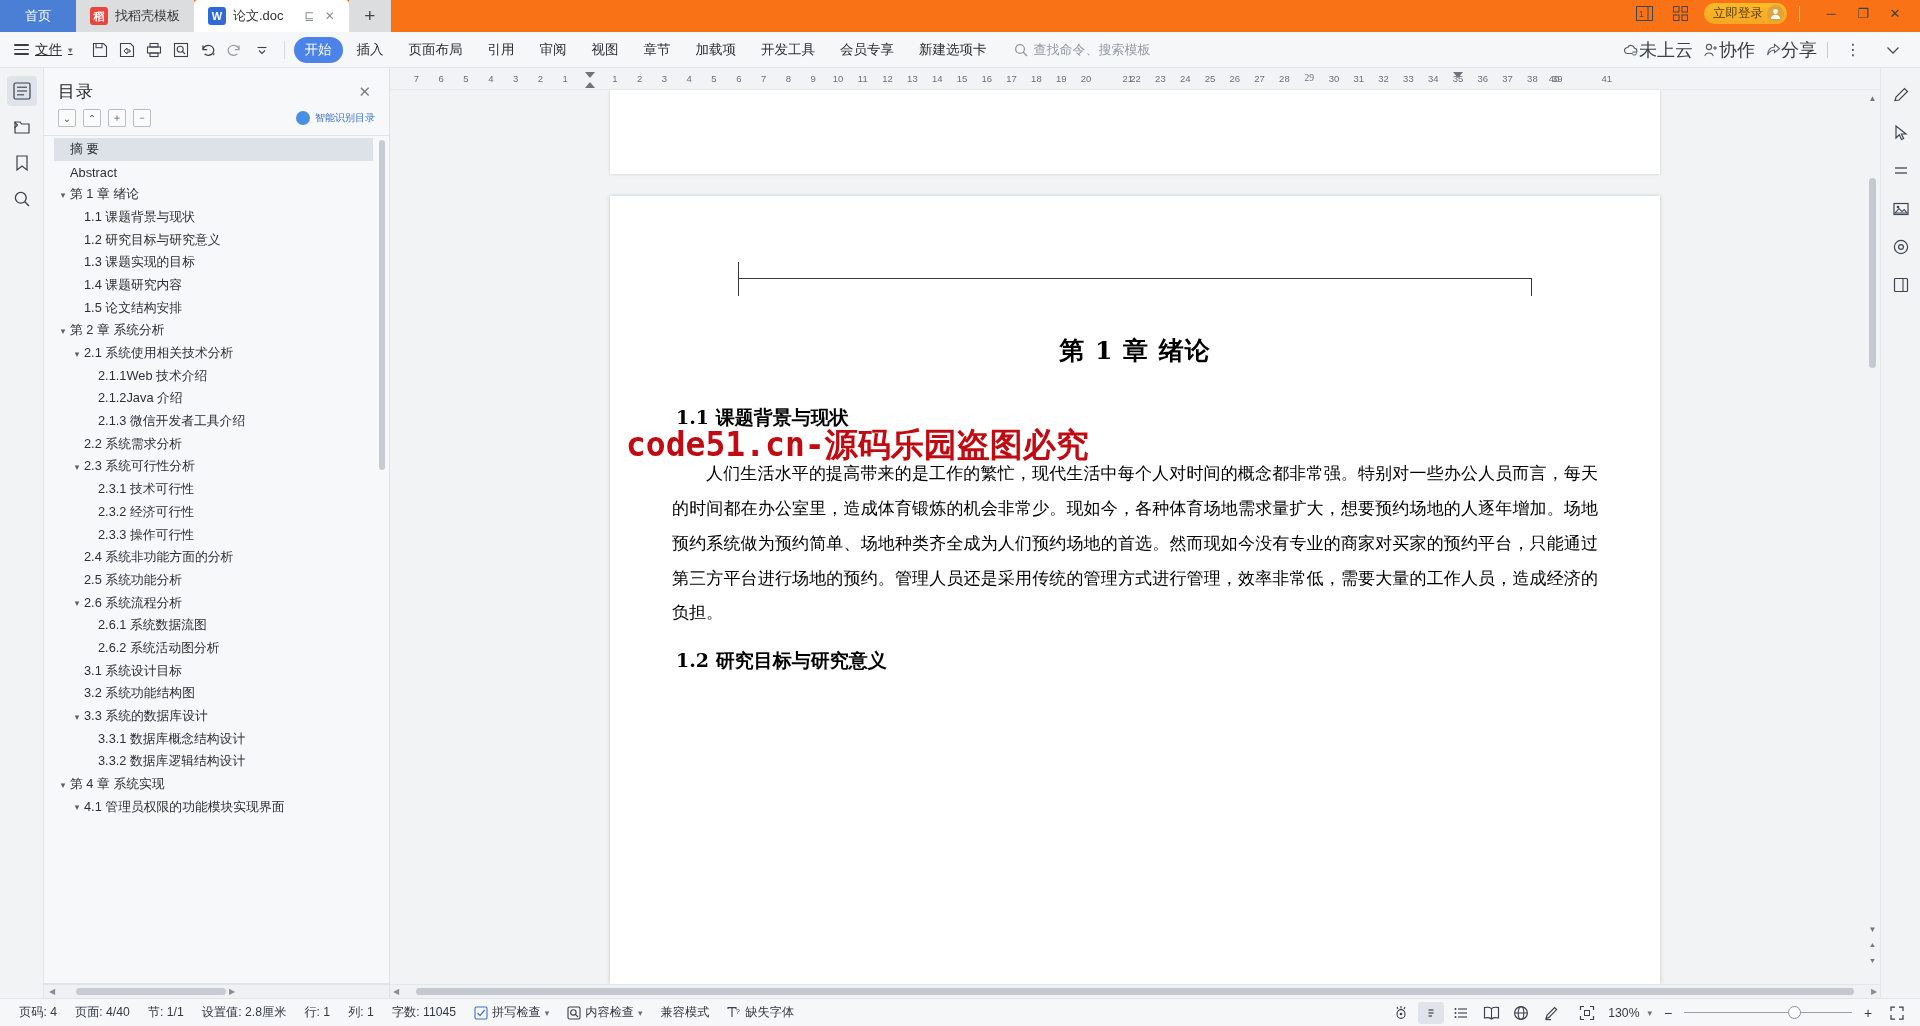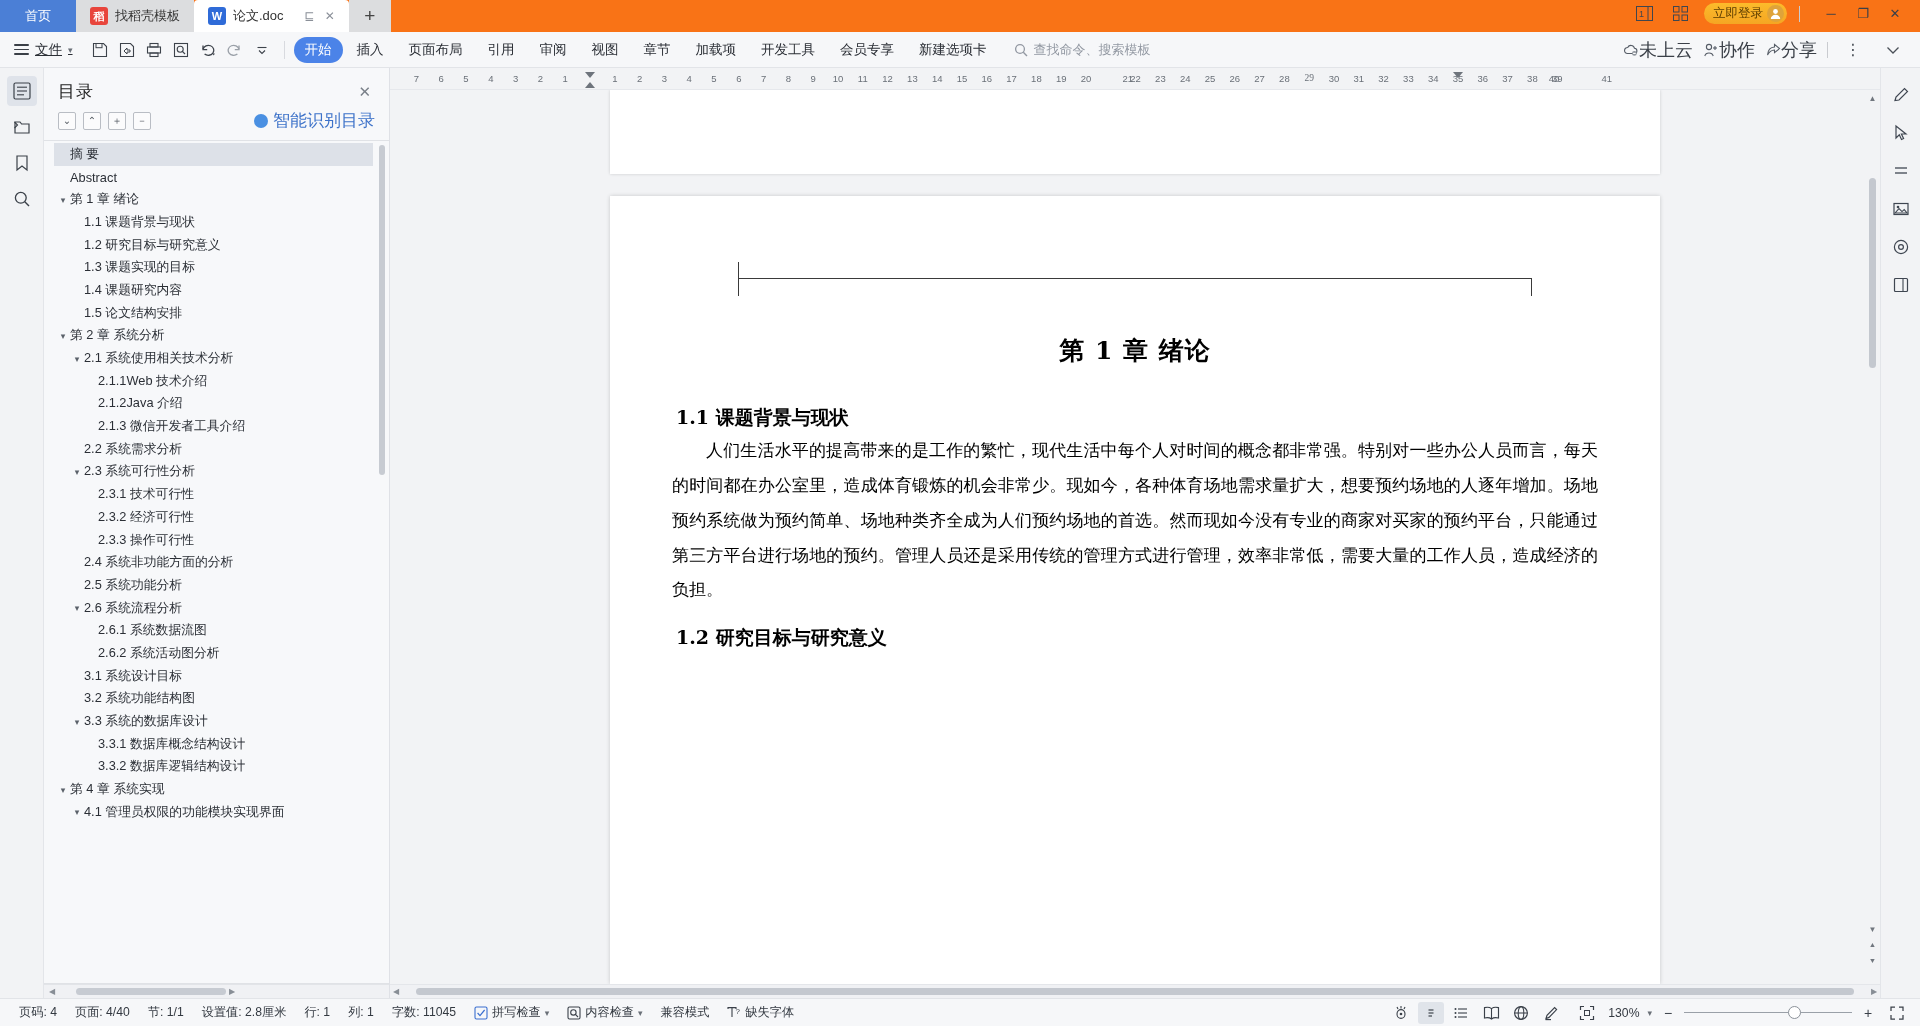--- a/index.html
+++ b/index.html
@@ -78,21 +78,21 @@
   .toc {
     width: 346px; background:#f7f8fa; border-right:1px solid #dfe1e6; display:flex; flex-direction:column;
     position:relative;
   }
   .toc-head { padding:12px 14px 4px 14px; display:flex; align-items:center; }
   .toc-title { font-size:17px; color:#222; letter-spacing:1px;}
   .toc-close { margin-left:auto; color:#7a8089; font-size:15px; cursor:pointer; padding:2px 4px;}
   .toc-tools { display:flex; align-items:center; gap:7px; padding:2px 14px 8px 14px;}
   .tool-sq { width:18px; height:18px; border:1px solid #b9bdc4; border-radius:2px; display:flex; align-items:center; justify-content:center;
     font-size:10px; color:#555b63; background:#fbfbfc; cursor:pointer;}
-  .smart-toc { margin-left:auto; display:flex; align-items:center; gap:5px; font-size:17px; color:#3d72c9; cursor:pointer;}
+  .smart-toc { margin-left:auto; display:flex; align-items:center; gap:5px; font-size:10px; color:#3d72c9; cursor:pointer;}
   .smart-dot { width:14px; height:14px; border-radius:50%; background:#4a90e2; display:inline-block;}
   .toc-list {
     flex:1; overflow:hidden; border:1px solid #e0e2e6; border-left:none; border-right:none;
     margin:0 0 0 0; background:#f7f8fa; padding:2px 0 0 0; position:relative;
   }
   .toc-inner { padding-left: 10px; padding-right:16px;}
   .toc-item { height:22.7px; display:flex; align-items:center; font-size:12.8px; color:#2b2f36;
     cursor:pointer; white-space:nowrap; padding-left:4px;}
   .toc-item.sel { background:#dde1e8; }
   .tw { width:14px; display:inline-flex; align-items:center; justify-content:center; color:#5b616a; font-size:9px; flex:0 0 14px;}
@@ -568,20 +568,21 @@
     <div class="canvas">
       <div class="page-prev"></div>
       <div class="page">
         <div class="hdr-tick-l"></div>
         <div class="hdr-rule"></div>
         <div class="hdr-corner-l"></div>
         <div class="hdr-tick-r"></div>
 
         <div class="chapter-title">第 1 章 绪论</div>
         <div class="h2">1.1 课题背景与现状</div>
+        <div class="watermark">code51.cn-源码乐园盗图必究</div>
         <div class="para">人们生活水平的提高带来的是工作的繁忙，现代生活中每个人对时间的概念都非常强。特别对一些办公人员而言，每天的时间都在办公室里，造成体育锻炼的机会非常少。现如今，各种体育场地需求量扩大，想要预约场地的人逐年增加。场地预约系统做为预约简单、场地种类齐全成为人们预约场地的首选。然而现如今没有专业的商家对买家的预约平台，只能通过第三方平台进行场地的预约。管理人员还是采用传统的管理方式进行管理，效率非常低，需要大量的工作人员，造成经济的负担。</div>
         <div class="h2b">1.2 研究目标与研究意义</div>
       </div>
     </div>
 
     <div class="vscroll">
       <div class="track"></div>
       <div class="thumb"></div>
       <div class="vs-btn" style="top:0">▲</div>
       <div class="vs-btn" style="bottom:32px">▼</div>

